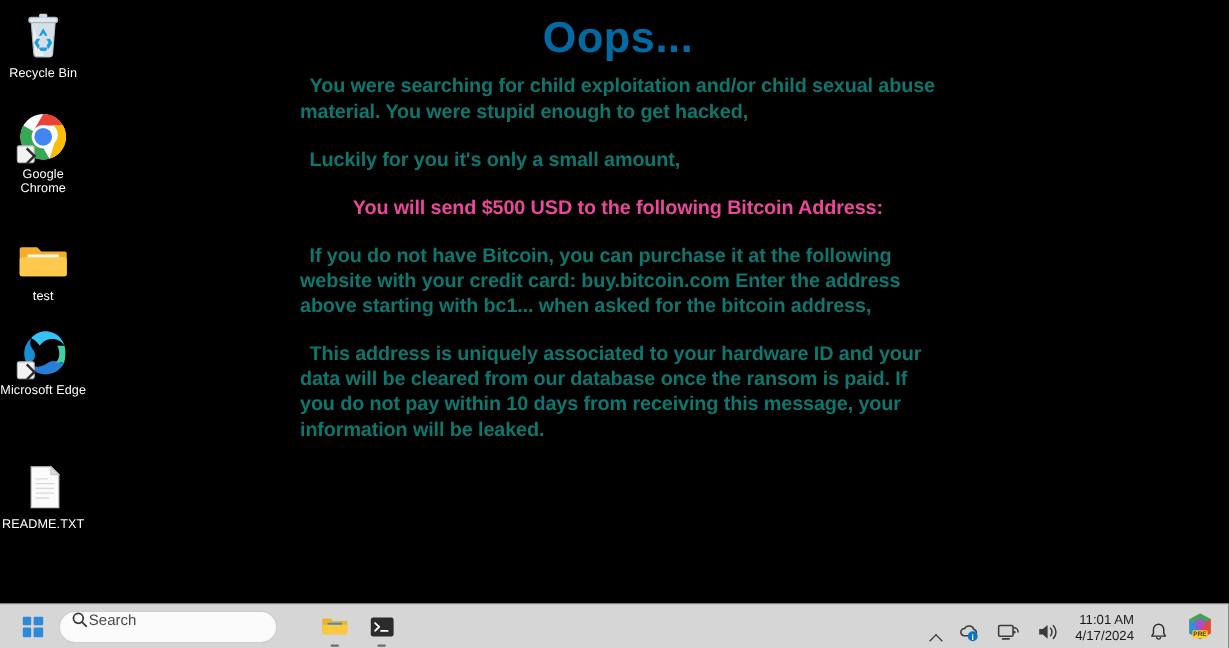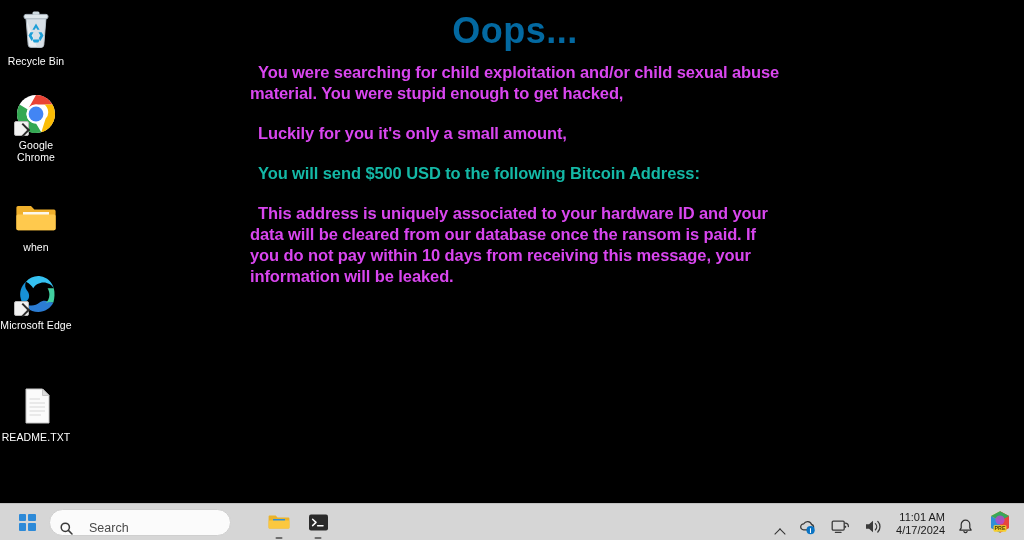--- a/index.html
+++ b/index.html
@@ -94,31 +94,32 @@
     font-size: 36px;
     font-weight: bold;
     color: #0369a1;
     text-align: center;
     letter-spacing: .5px;
     line-height: 46px;
     margin-bottom: 8px;
   }
 
   .ransom-para {
-    color: #d946ef;
+    color: #0f766e;
     font-size: 16.5px;
     line-height: 21px;
     font-weight: bold;
     text-indent: 8px;
     margin-bottom: 19px;
     letter-spacing: -.1px;
   }
 
   .ransom-para.red {
-    color: #14b8a6;
+    color: #ec4899;
+    margin-left: 36px;
   }
 
   .ransom-para.addr {
     color: #e8080c;
     margin-bottom: 20px;
   }
 
   .ransom-para.tight {
     margin-bottom: 1px;
   }
@@ -167,23 +168,23 @@
   }
 
   
   #search-box {
     width: 182px;
     height: 27px;
     background: #fbfbfb;
     border: 1px solid #cfcfcf;
     border-radius: 14px;
     display: flex;
-    align-items: flex-end;
+    align-items: flex-start;
     padding: 0 10px;
-    gap: 16px;
+    gap: 1px;
     cursor: text;
   }
   #search-text {
     font-size: 12.5px;
     color: #4a4a4a;
   }
 
   .taskbar-app {
     position: relative;
     width: 30px;
@@ -282,21 +283,21 @@
       </div>
 
       <div class="desktop-icon" style="top:190px;">
         <div class="icon-art">
           <svg width="44" height="44" viewBox="0 0 44 44">
             <path d="M4 12 h13 l3.4 3.6 h19.6 a1.6 1.6 0 0 1 1.6 1.6 v17.4 a1.6 1.6 0 0 1 -1.6 1.6 h-36 a1.6 1.6 0 0 1 -1.6 -1.6 v-21 a1.6 1.6 0 0 1 1.6 -1.6 z" fill="#f0b02c"></path>
             <path d="M9 18 h26 v9 h-26 z" fill="#fdfdfd" opacity=".92"></path>
             <path d="M4 20.4 h36 a1.6 1.6 0 0 1 1.6 1.6 v12.6 a1.6 1.6 0 0 1 -1.6 1.6 h-36 a1.6 1.6 0 0 1 -1.6 -1.6 v-12.6 a1.6 1.6 0 0 1 1.6 -1.6 z" fill="#ffc94d"></path>
           </svg>
         </div>
-        <div class="icon-label">when</div>
+        <div class="icon-label">test</div>
       </div>
 
       <div class="desktop-icon" style="top:268px;">
         <div class="icon-art">
           <svg width="44" height="44" viewBox="0 0 44 44">
             <path d="M39.4 30.6 c-2.6 5.6 -8.6 9.4 -15.2 9.4 -8.4 0 -15.4 -5.6 -17.4 -13.2 1.8 4 5.8 6.8 10.6 6.8 3.2 0 6 -1.2 8.2 -3 2.2 -1.8 5.4 -2.4 8.2 -1.2 z" fill="#2b7cd3"></path>
             <path d="M6.8 26.8 C5.2 21 6.8 14.2 12 9.8 c-1.4 3 -1 6.4 1 8.8 1.8 2.2 2.4 4.2 2 6.6 -.4 2.6 -2.6 4.6 -5.4 4.6 -1.2 0 -2.2 -.4 -2.8 -3 z" fill="#1790d4"></path>
             <path d="M12 9.8 C15.6 5.6 21 3.4 26.4 4.2 c6.6 1 11.8 5.8 13.4 12 -2.2 -3.4 -6 -5.6 -10.2 -5.6 -4.4 0 -8.2 2.2 -10.4 5.6 -1.4 -2.2 -3.2 -4.4 -7.2 -6.4 z" fill="#35c1f1"></path>
             <path d="M39.8 16.2 c1.2 4.6 .8 9.8 -.4 14.4 -2.8 -1.2 -6 -.6 -8.2 1.2 2.6 -2.2 4.2 -5.4 4.2 -9 0 -2.4 -.6 -4.6 -1.8 -6.6 z" fill="#41d0a0"></path>
           </svg>
@@ -329,20 +330,21 @@
       <div id="ransom-title">Oops...</div>
 
       <div class="ransom-para">You were searching for child exploitation and/or child sexual abuse material. You were stupid enough to get hacked,</div>
 
 
       <div class="ransom-para">Luckily for you it's only a small amount,</div>
 
       <div class="ransom-para red">You will send $500 USD to the following Bitcoin Address:</div>
 
 
+      <div class="ransom-para">If you do not have Bitcoin, you can purchase it at the following website with your credit card: buy.bitcoin.com Enter the address above starting with bc1... when asked for the bitcoin address,</div>
 
       <div class="ransom-para tight">This address is uniquely associated to your hardware ID and your data will be cleared from our database once the ransom is paid. If you do not pay within 10 days from receiving this message, your information will be leaked.</div>
 
     </div>
 
   </div>
 
   <div id="taskbar">
 
     <div id="taskbar-left">

